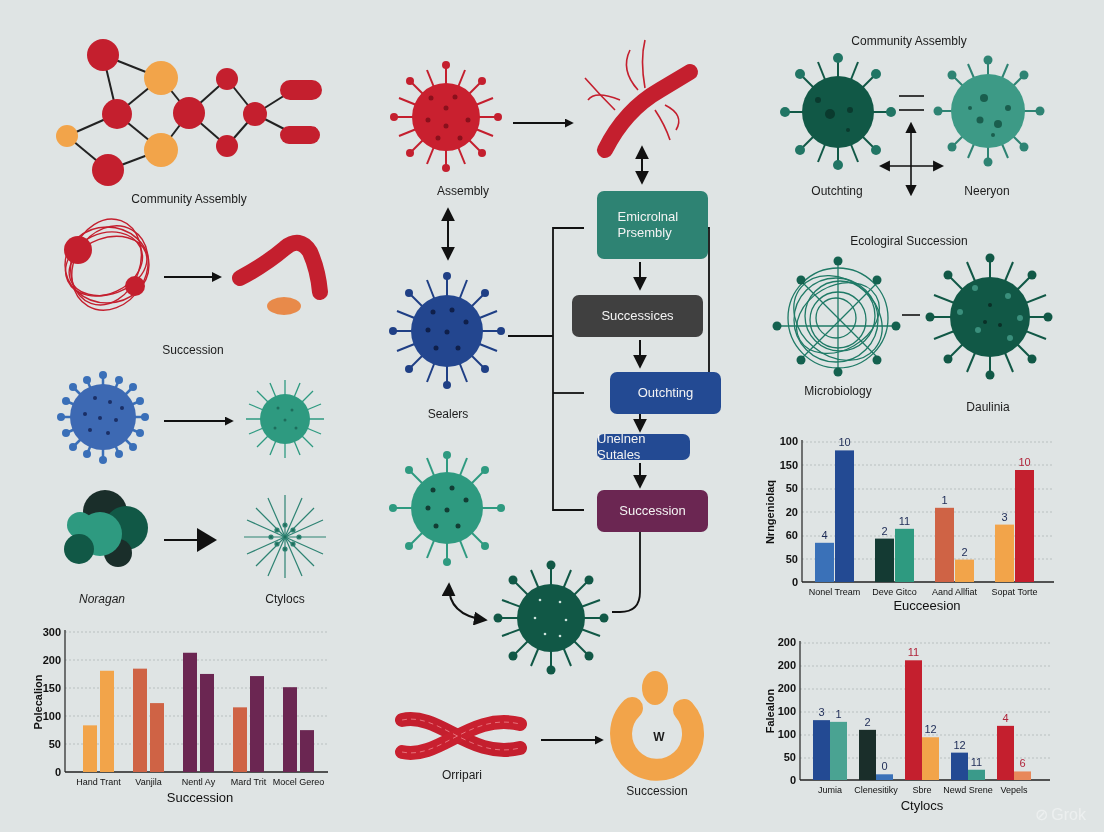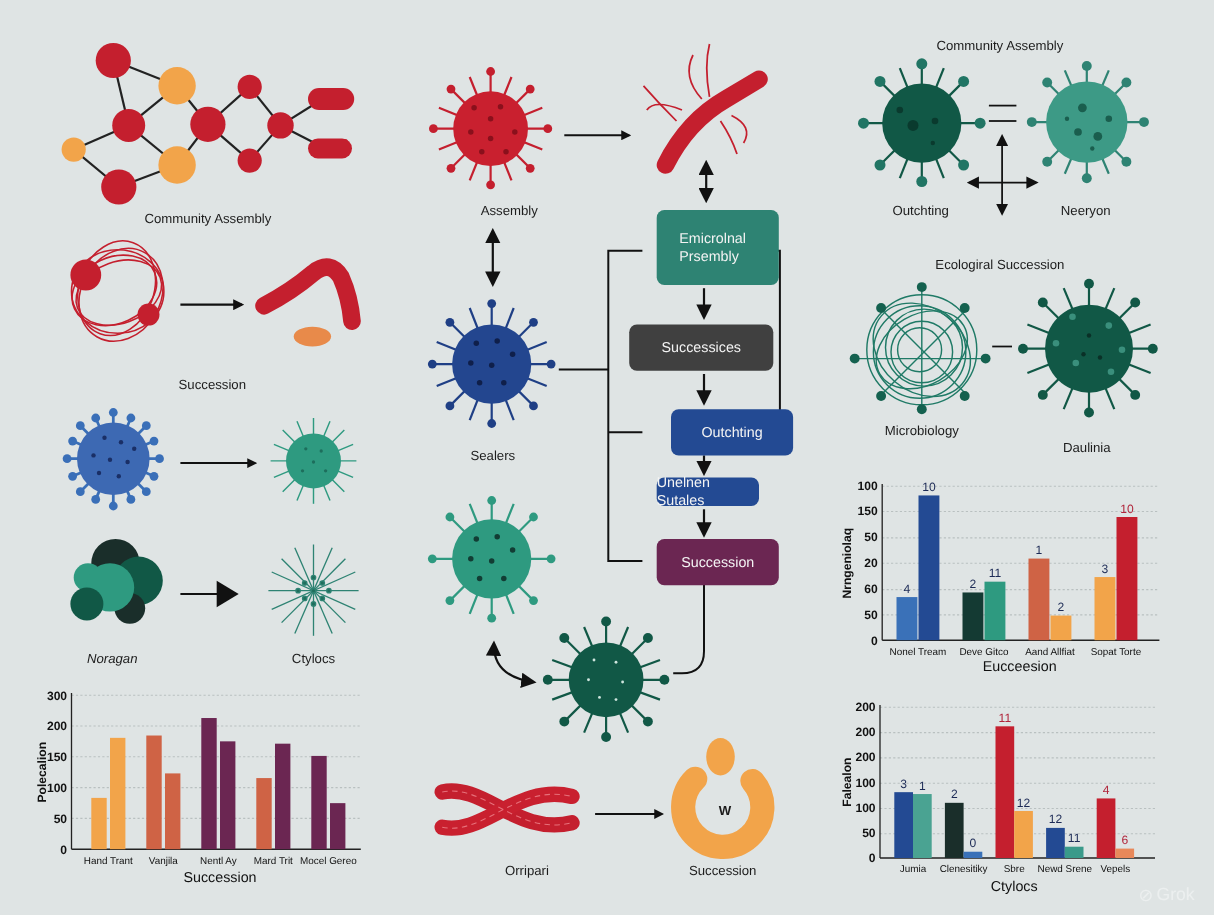--- a/index.html
+++ b/index.html
@@ -492,21 +492,21 @@
   </g>
 </svg>
 
 <div class="lbl" style="left:189px; top:192px;">Community Assembly</div>
 <div class="lbl" style="left:193px; top:343px;">Succession</div>
 <div class="lbl" style="left:102px; top:592px;font-style:italic;">Noragan</div>
 <div class="lbl" style="left:285px; top:592px;">Ctylocs</div>
 
 <div class="lbl" style="left:463px; top:184px;">Assembly</div>
 <div class="lbl" style="left:448px; top:407px;">Sealers</div>
-<div class="lbl" style="left:462px; top:784px;margin-left:17px;">Orripari</div>
+<div class="lbl" style="left:462px; top:768px;">Orripari</div>
 <div class="lbl" style="left:657px; top:784px;">Succession</div>
 <div class="lbl" style="left:659px; top:730px; font-size:12px; font-weight:bold;">W</div>
 
 <div class="lbl" style="left:909px; top:34px;">Community Assembly</div>
 <div class="lbl" style="left:837px; top:184px;">Outchting</div>
 <div class="lbl" style="left:987px; top:184px;">Neeryon</div>
 <div class="lbl" style="left:909px; top:234px;">Ecologiral Succession</div>
 <div class="lbl" style="left:838px; top:384px;">Microbiology</div>
 <div class="lbl" style="left:988px; top:400px;">Daulinia</div>
 

